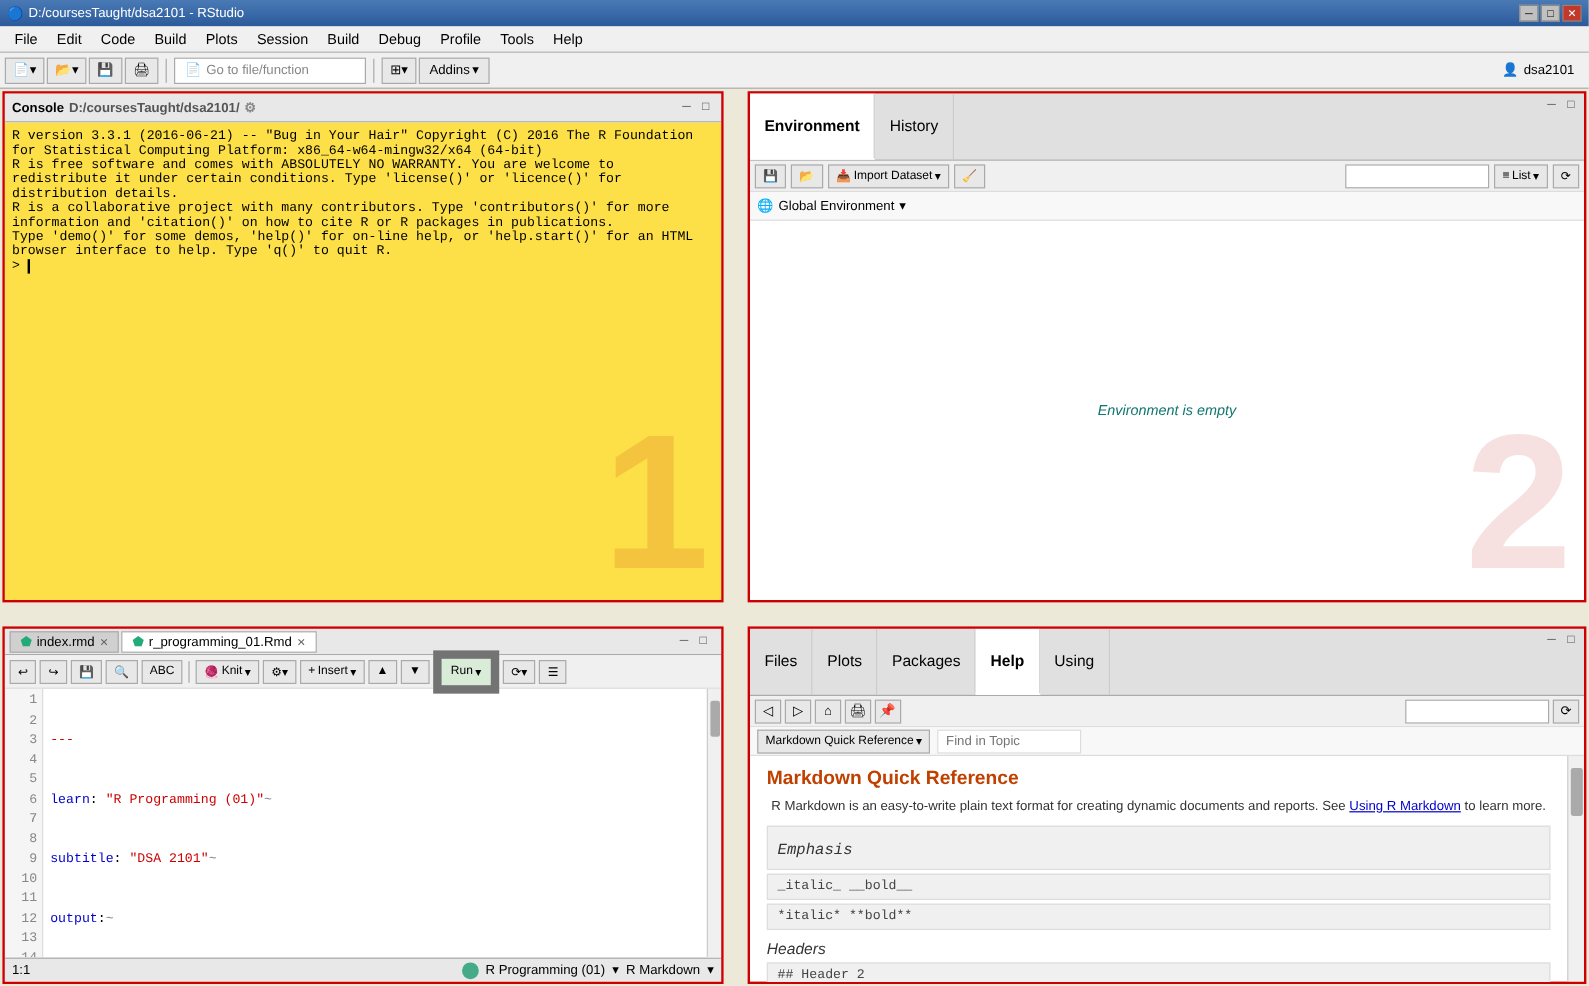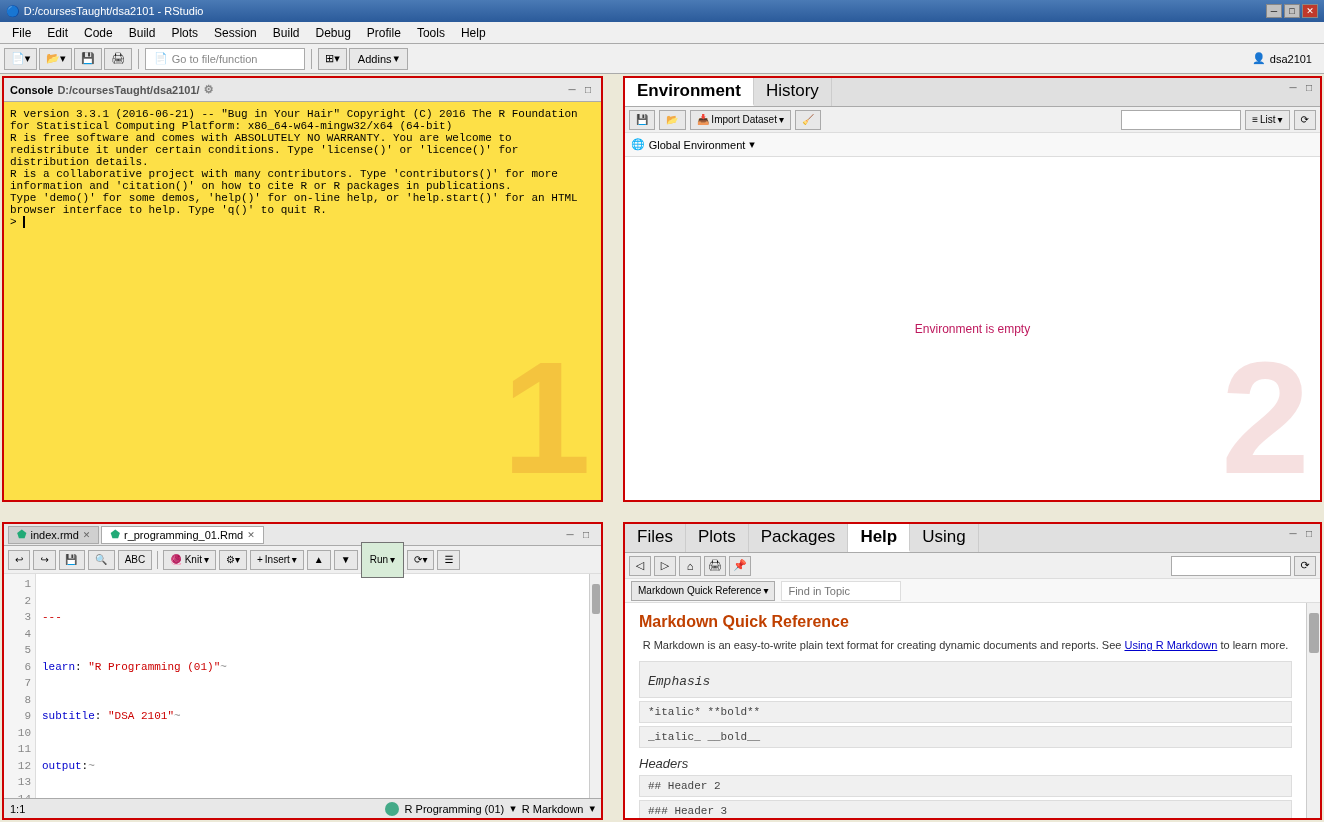--- a/index.html
+++ b/index.html
@@ -147,22 +147,22 @@
     .console-label { font-weight: bold; color: #000; }
 
     
     .env-panel { grid-column: 2; grid-row: 1; }
     .tab-bar {
       background: #e0e0e0;
       display: flex;
       border-bottom: 1px solid #aaa;
     }
     .tab {
-      padding: 3px 12px;
-      font-size: 17px;
+      padding: 19px 12px;
+      font-size: 13px;
       cursor: pointer;
       border-right: 1px solid #ccc;
     }
     .tab.active {
       background: #fff;
       border-bottom: 2px solid #fff;
       font-weight: bold;
     }
     .env-toolbar {
       background: #f0f0f0;
@@ -197,22 +197,23 @@
       display: flex; align-items: center;
       padding: 0 6px;
       gap: 4px;
       font-size: 11px;
     }
     .env-empty {
       flex: 1;
       display: flex;
       align-items: center;
       justify-content: center;
-      color: #be185d;
+      color: #0f766e;
       font-size: 12px;
+      font-style: italic;
     }
 
     
     .help-panel { grid-column: 2; grid-row: 2; }
     .help-toolbar {
       background: #f0f0f0;
       height: 26px;
       display: flex;
       align-items: center;
       padding: 0 4px;
@@ -314,21 +315,21 @@
       padding: 1px 6px;
       font-size: 10px;
       background: #e8e8e8;
       border: 1px solid #aaa;
       cursor: pointer;
       height: 20px;
       display: flex; align-items: center; gap: 2px;
     }
     .run-btn {
       background: #d8ecd8;
-      border: 1px solid #737373;
+      border: 7px solid #737373;
       padding: 1px 8px;
       font-size: 10px;
       height: 36px;
       cursor: pointer;
       display: flex; align-items: center; gap: 2px;
     }
     .editor-body {
       flex: 1;
       display: flex;
       overflow: hidden;
@@ -682,22 +683,22 @@
         <div style="padding:10px 14px;">
           <div class="help-title">Markdown Quick Reference</div>
           <div class="help-intro">
             <span>R Markdown is an easy-to-write plain text format for creating dynamic documents and reports. See</span>
             <span class="help-link">Using R Markdown</span>
             <span>to learn more.</span>
           </div>
           <div class="help-code-block">
             <div class="help-section">Emphasis</div>
           </div>
+          <div class="help-code-block">_italic_  __bold__</div>
           <div class="help-code-block">*italic*  **bold**</div>
-          <div class="help-code-block">_italic_  __bold__</div>
           <div class="help-section">Headers</div>
           <div class="help-code-block">## Header 2</div>
           <div class="help-code-block">### Header 3</div>
 
         </div>
       </div>
       <div style="width:14px;position:relative;flex-shrink:0;">
         <div style="position:absolute;top:0;bottom:0;right:0;width:14px;background:#f0f0f0;border-left:1px solid #ccc;">
           <div style="background:#aaa;width:10px;margin:2px;height:40px;border-radius:2px;margin-top:10px;"></div>
         </div>

